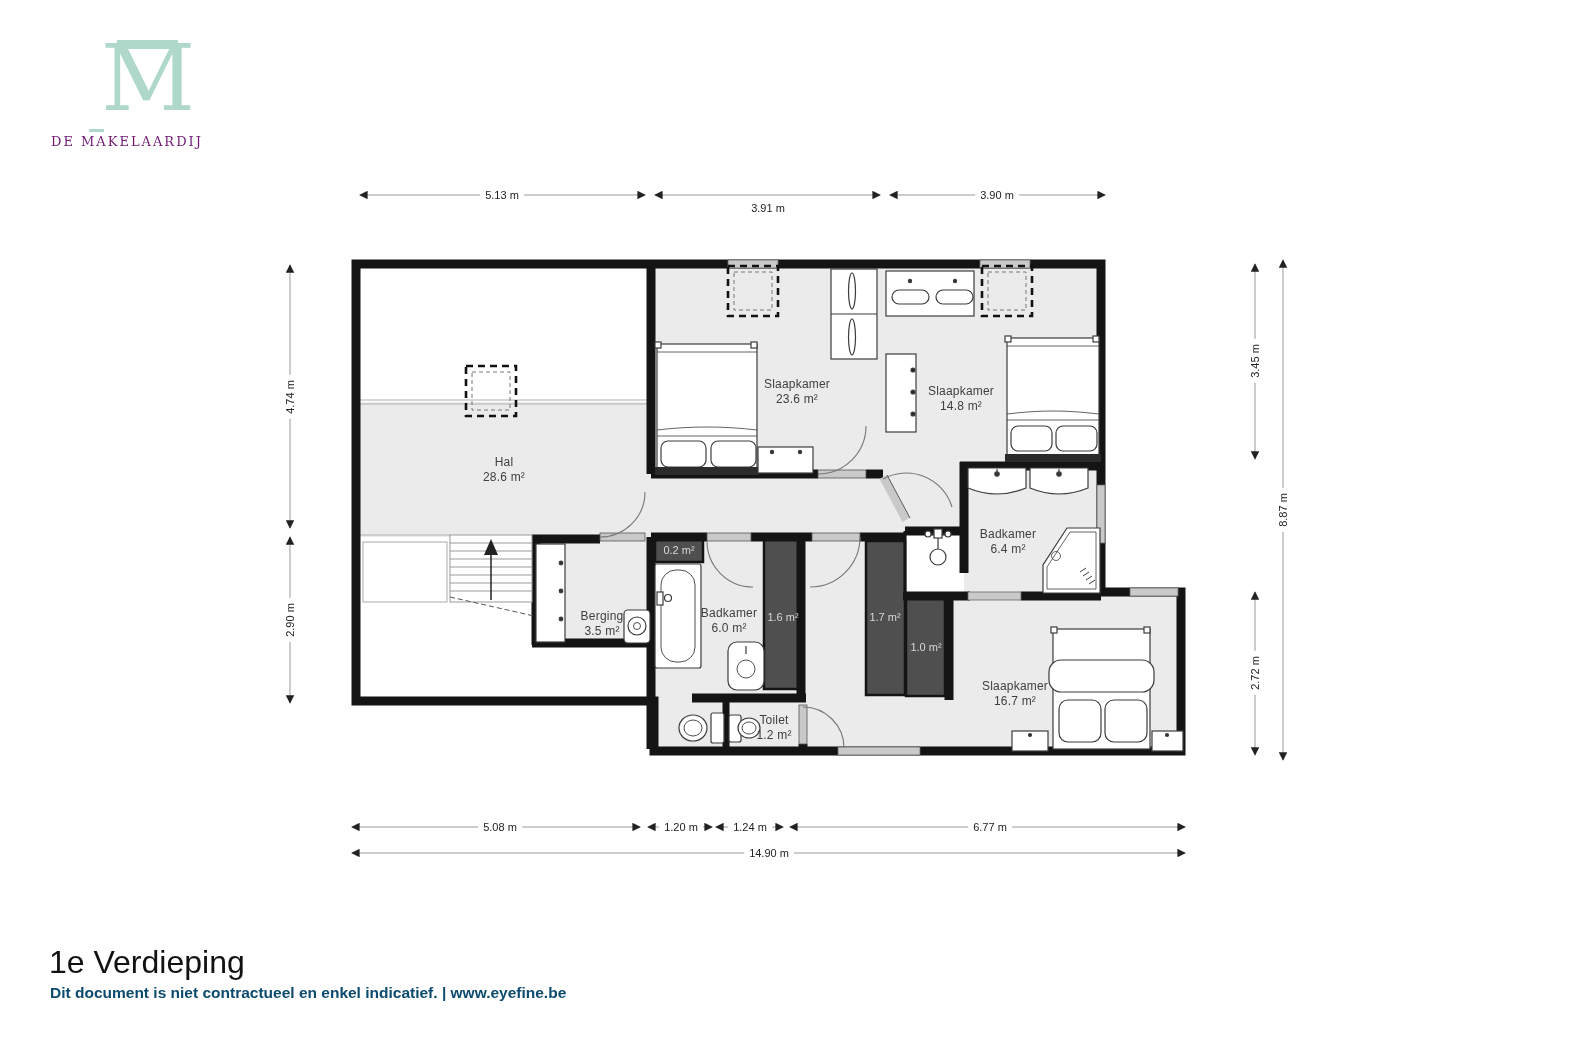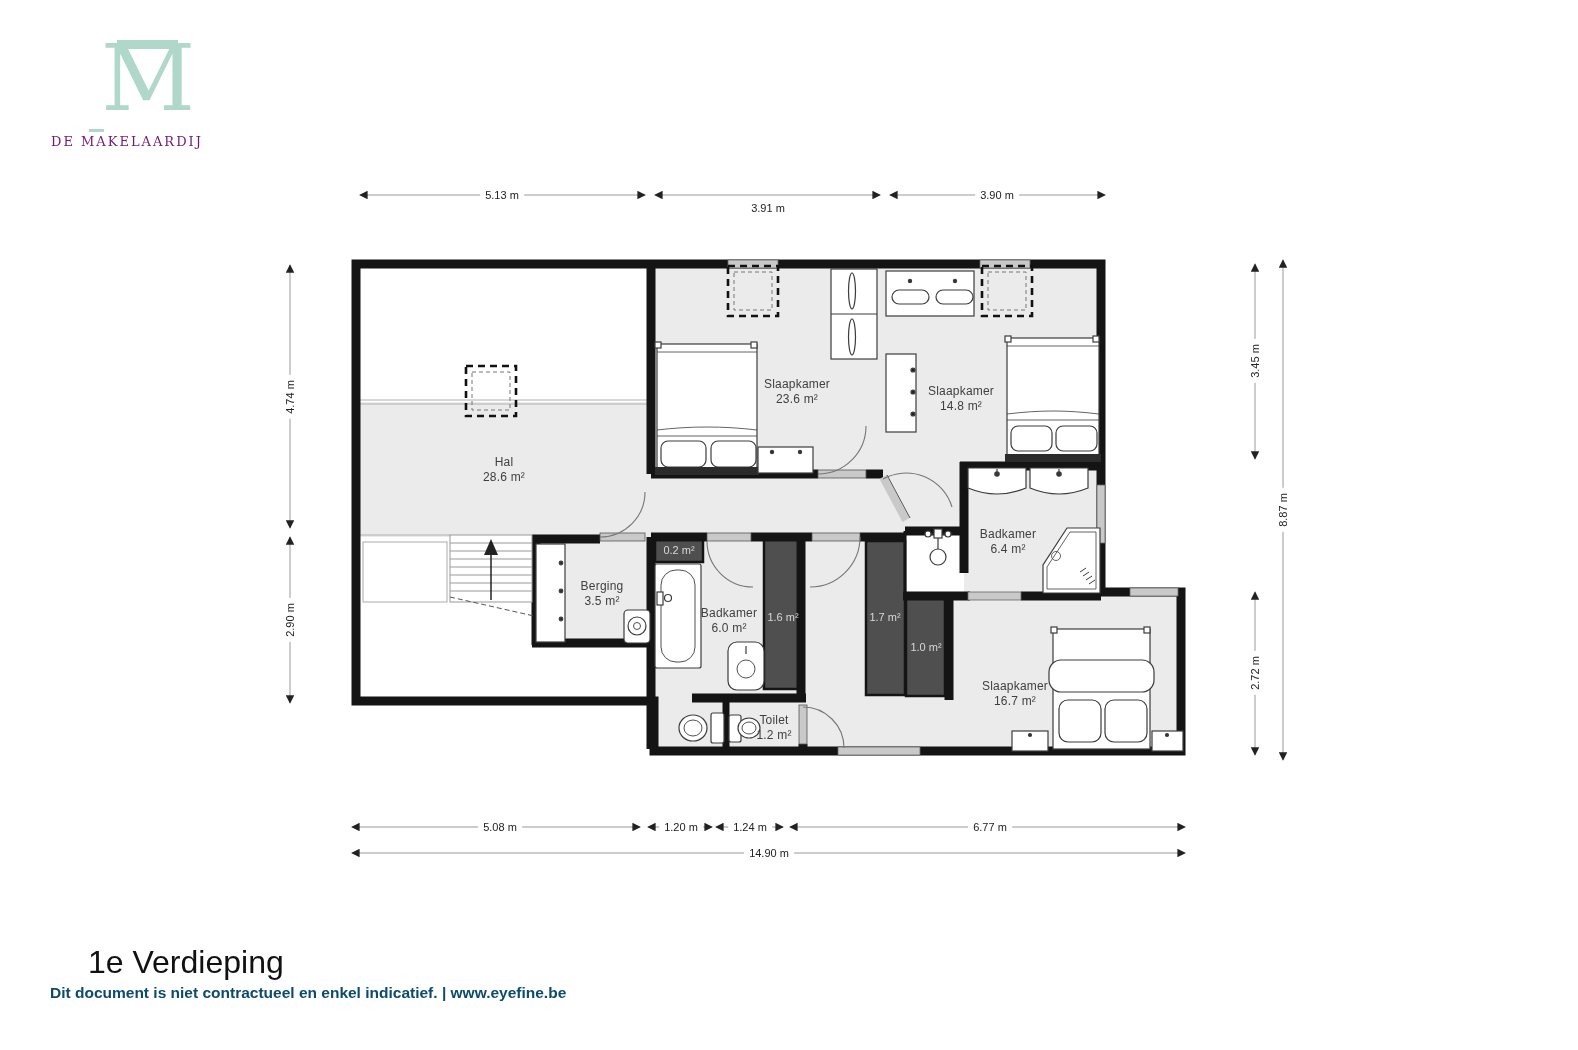--- a/index.html
+++ b/index.html
@@ -16,21 +16,21 @@
   
   .rlabel{position:absolute;transform:translate(-50%,-50%);text-align:center;z-index:2;
           font-size:12px;line-height:15px;color:#404040;letter-spacing:.2px;white-space:nowrap;}
   .rlabel span{display:block;}
   .clabel{position:absolute;transform:translate(-50%,-50%);z-index:2;
           font-size:11px;color:#d8d8d8;white-space:nowrap;}
   .dlabel{position:absolute;transform:translate(-50%,-50%);background:#fff;padding:0 5px;z-index:2;
           font-size:11px;color:#222;white-space:nowrap;}
   .dlabel.v{transform:translate(-50%,-50%) rotate(-90deg);}
   
-  .page-title{position:absolute;left:49px;top:944px;font-size:32px;color:#111;z-index:2;margin-left:39px;}
+  .page-title{position:absolute;left:49px;top:944px;font-size:32px;color:#111;z-index:2;}
   .page-disclaimer{position:absolute;left:50px;top:984px;font-size:15.5px;font-weight:bold;color:#0c4a6e;z-index:2;}
 </style>
 </head>
 <body>
 
 <div class="logo-bar"></div>
 <div class="logo-m">M</div>
 <div class="logo-word">DE MAKELAARDIJ</div>
 <div class="logo-word-bar"></div>
 
@@ -302,21 +302,21 @@
   <span>23.6 m²</span>
 </div>
 <div class="rlabel" style="left:961px;top:399px">
   <span>Slaapkamer</span>
   <span>14.8 m²</span>
 </div>
 <div class="rlabel" style="left:1008px;top:542px">
   <span>Badkamer</span>
   <span>6.4 m²</span>
 </div>
-<div class="rlabel" style="left:602px;top:594px">
+<div class="rlabel" style="left:602px;top:624px">
   <span>Berging</span>
   <span>3.5 m²</span>
 </div>
 <div class="rlabel" style="left:729px;top:621px">
   <span>Badkamer</span>
   <span>6.0 m²</span>
 </div>
 <div class="rlabel" style="left:774px;top:728px">
   <span>Toilet</span>
   <span>1.2 m²</span>

